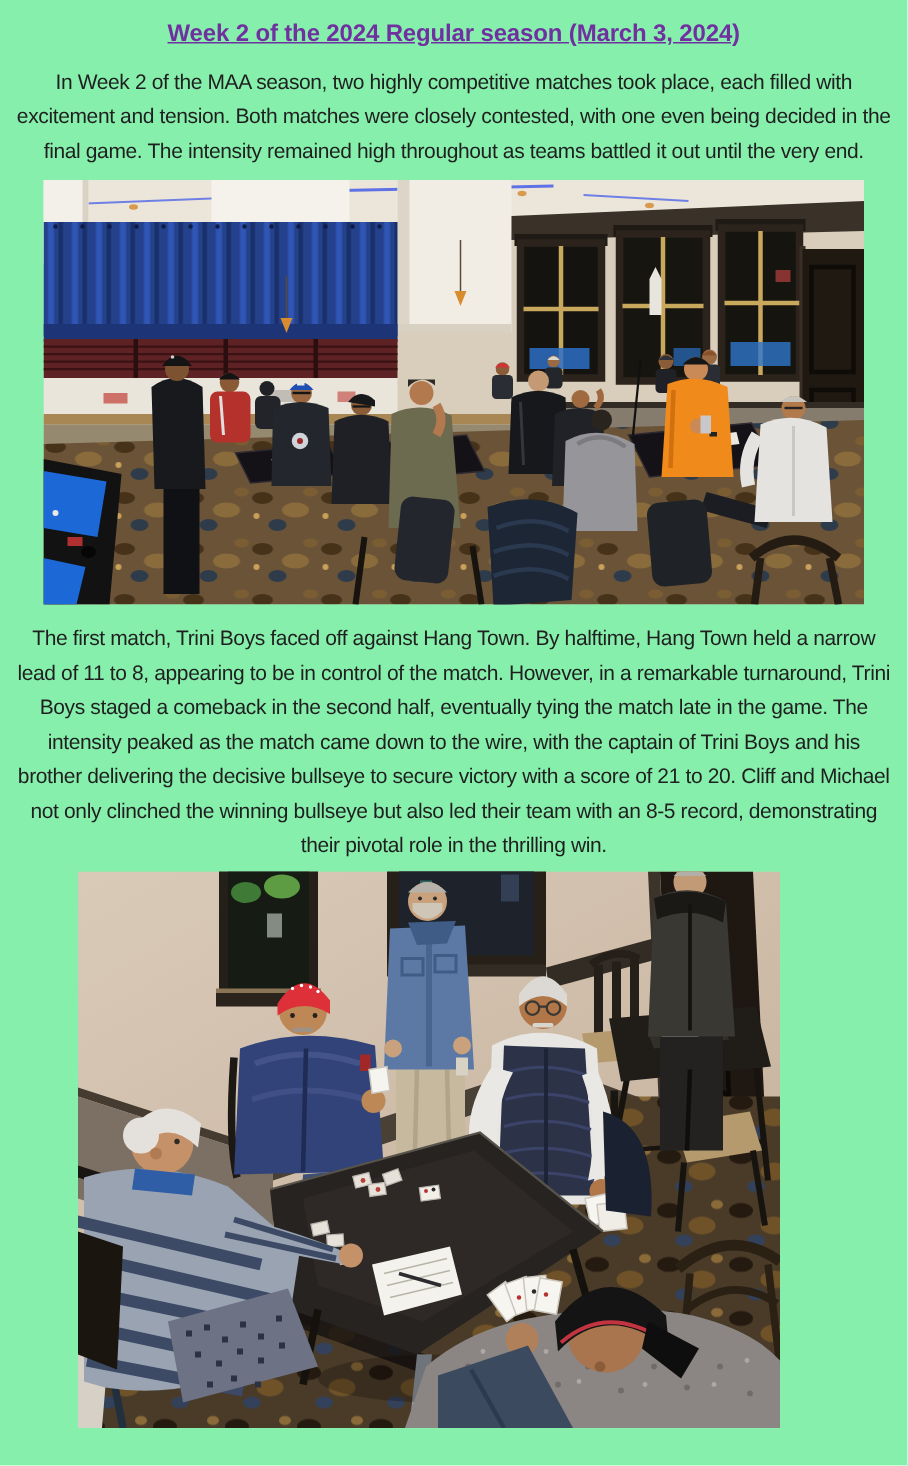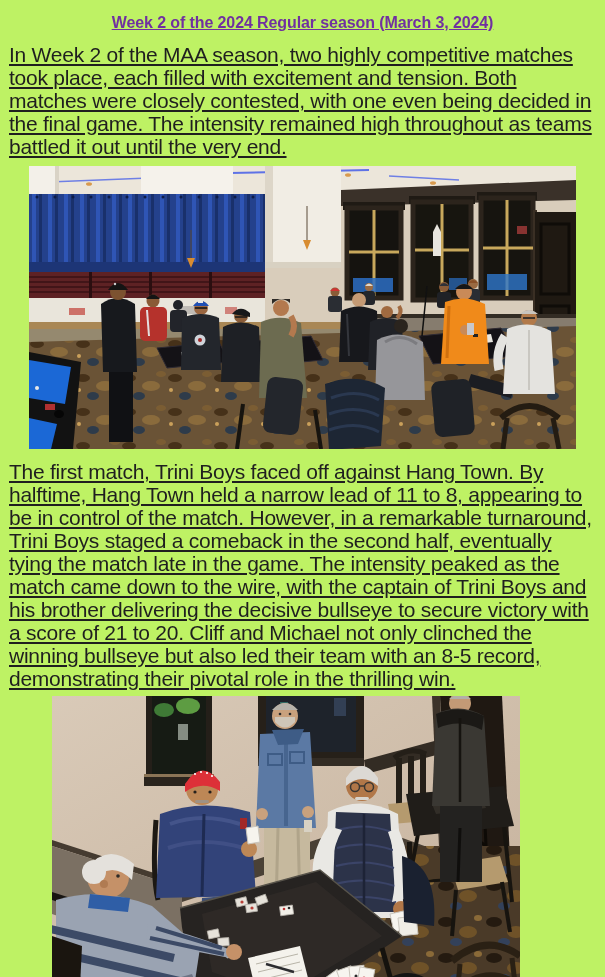--- a/index.html
+++ b/index.html
@@ -1,29 +1,29 @@
 <!DOCTYPE html>
 <html><head>
 <meta charset="utf-8">
 <style>
   html,body{margin:0;padding:0;background:#ffffff;}
   .page{
-    width:605px;height:977px;margin:0;background:#bef264;overflow:hidden;
+    width:605px;height:977px;margin:0;background:#86efac;overflow:hidden;
     font-family:"Liberation Sans",sans-serif;color:#1c1c1c;
   }
   .title{
     margin:0;padding-top:13px;text-align:center;
     font-size:16px;line-height:19px;font-weight:bold;
     color:#7030A0;text-decoration:underline;
     letter-spacing:-0.1px;
   }
   .para{
-    margin:11px 9px 0 9px;
-    font-size:21px;line-height:23px;letter-spacing:-0.25px;
-    color:#1f1f1f;font-weight:400;text-decoration:underline;
+    margin:11px 9px 0 9px;text-align:center;
+    font-size:14px;line-height:23px;letter-spacing:-0.25px;
+    color:#1f1f1f;font-weight:400;
   }
   figure{margin:0;padding:0;}
   .photo1{width:547px;height:283px;margin:8px auto 0 auto;display:block;}
   .photo2{width:468px;height:371px;margin:6px 0 0 52px;display:block;}
   .photo1 svg,.photo2 svg{display:block;width:100%;height:100%;}
 </style>
 </head>
 <body>
 
 <div class="page">

